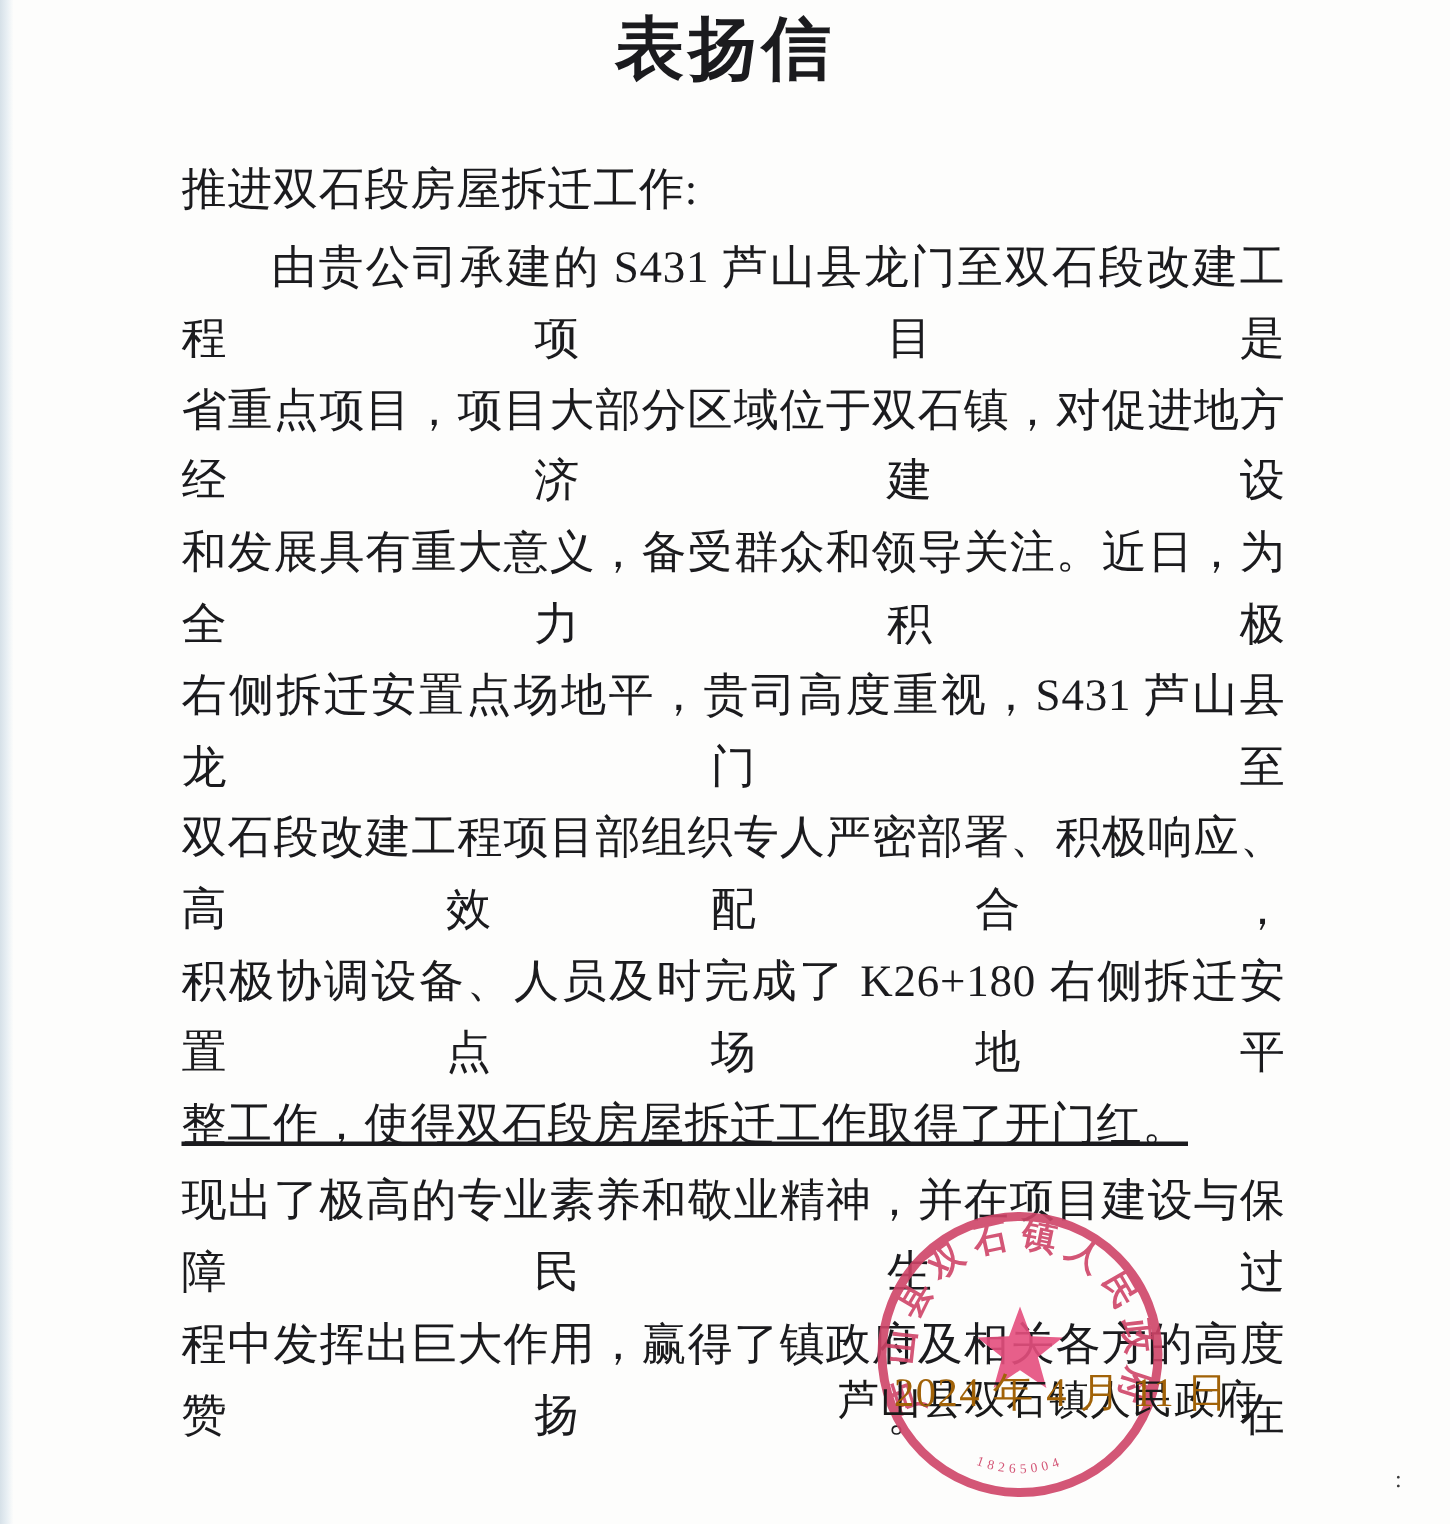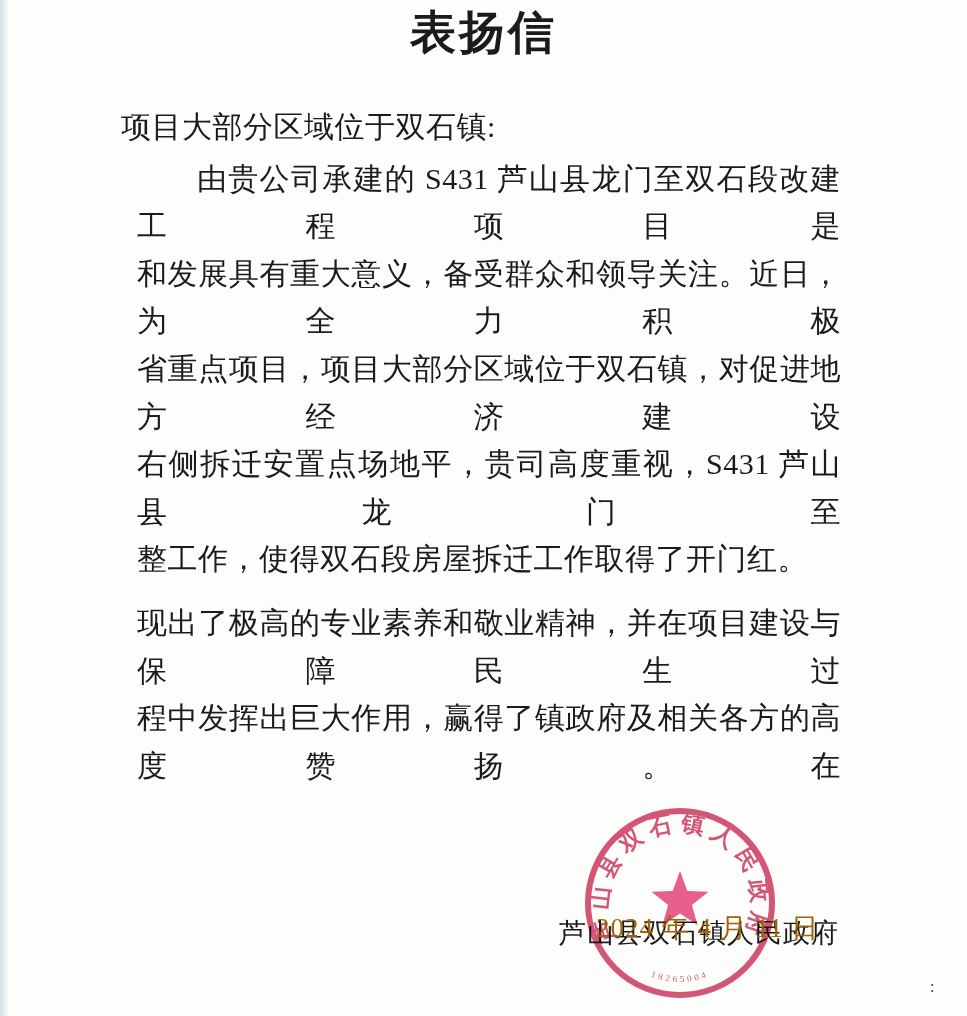--- a/index.html
+++ b/index.html
@@ -31,24 +31,24 @@
   .body-text {
     position: absolute;
     left: 121px;
     top: 103px;
     width: 736px;
     font-size: 30px;
     line-height: 47.6px;
     letter-spacing: 0.5px;
   }
   .salutation { text-align: left; }
-  .para { margin: 16px; padding: 0; margin-top: 4px; }
+  .para { margin: 0; padding: 0; margin-top: 4px; }
   .bline { text-align: justify; text-align-last: justify; }
   .bline.indent { text-indent: 2em; }
-  .bline.short { text-align: left; text-align-last: left; }
+  .bline.short { text-align: left; text-align-last: left; text-decoration: underline; }
   .seal {
     position: absolute;
     left: 582px;
     top: 805px;
     width: 196px;
     height: 196px;
     opacity: 0.9;
   }
   .seal svg { display: block; width: 100%; height: 100%; }
   .signature {
@@ -79,27 +79,29 @@
 </style>
 </head>
 <body>
 
 <div class="page">
   <div class="scan-edge"></div>
 
   <div class="title">表扬信</div>
 
   <div class="body-text">
-    <div class="salutation">项目大部分区域位于双石镇:</div>
+    <div class="salutation">推进双石段房屋拆迁工作:</div>
 
     <div class="para">
       <div class="bline indent">由贵公司承建的 S431 芦山县龙门至双石段改建工程项目是</div>
+      <div class="bline">省重点项目，项目大部分区域位于双石镇，对促进地方经济建设</div>
       <div class="bline">和发展具有重大意义，备受群众和领导关注。近日，为全力积极</div>
-      <div class="bline">省重点项目，项目大部分区域位于双石镇，对促进地方经济建设</div>
       <div class="bline">右侧拆迁安置点场地平，贵司高度重视，S431 芦山县龙门至</div>
+      <div class="bline">双石段改建工程项目部组织专人严密部署、积极响应、高效配合，</div>
+      <div class="bline">积极协调设备、人员及时完成了 K26+180 右侧拆迁安置点场地平</div>
       <div class="bline short">整工作，使得双石段房屋拆迁工作取得了开门红。</div>
     </div>
 
     <div class="para">
       <div class="bline">现出了极高的专业素养和敬业精神，并在项目建设与保障民生过</div>
       <div class="bline">程中发挥出巨大作用，赢得了镇政府及相关各方的高度赞扬。在</div>
 
     </div>
   </div>
 

